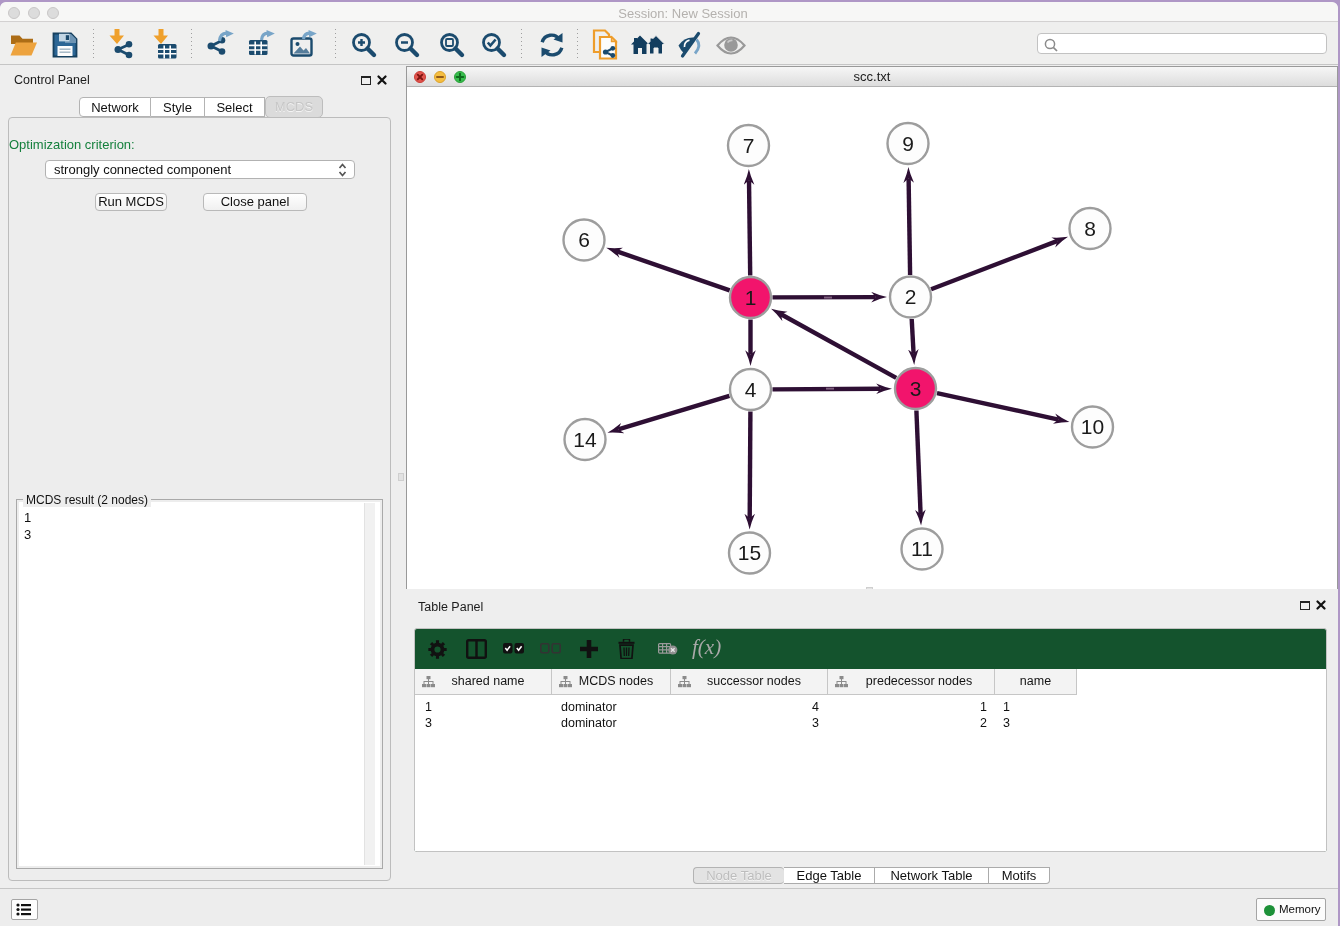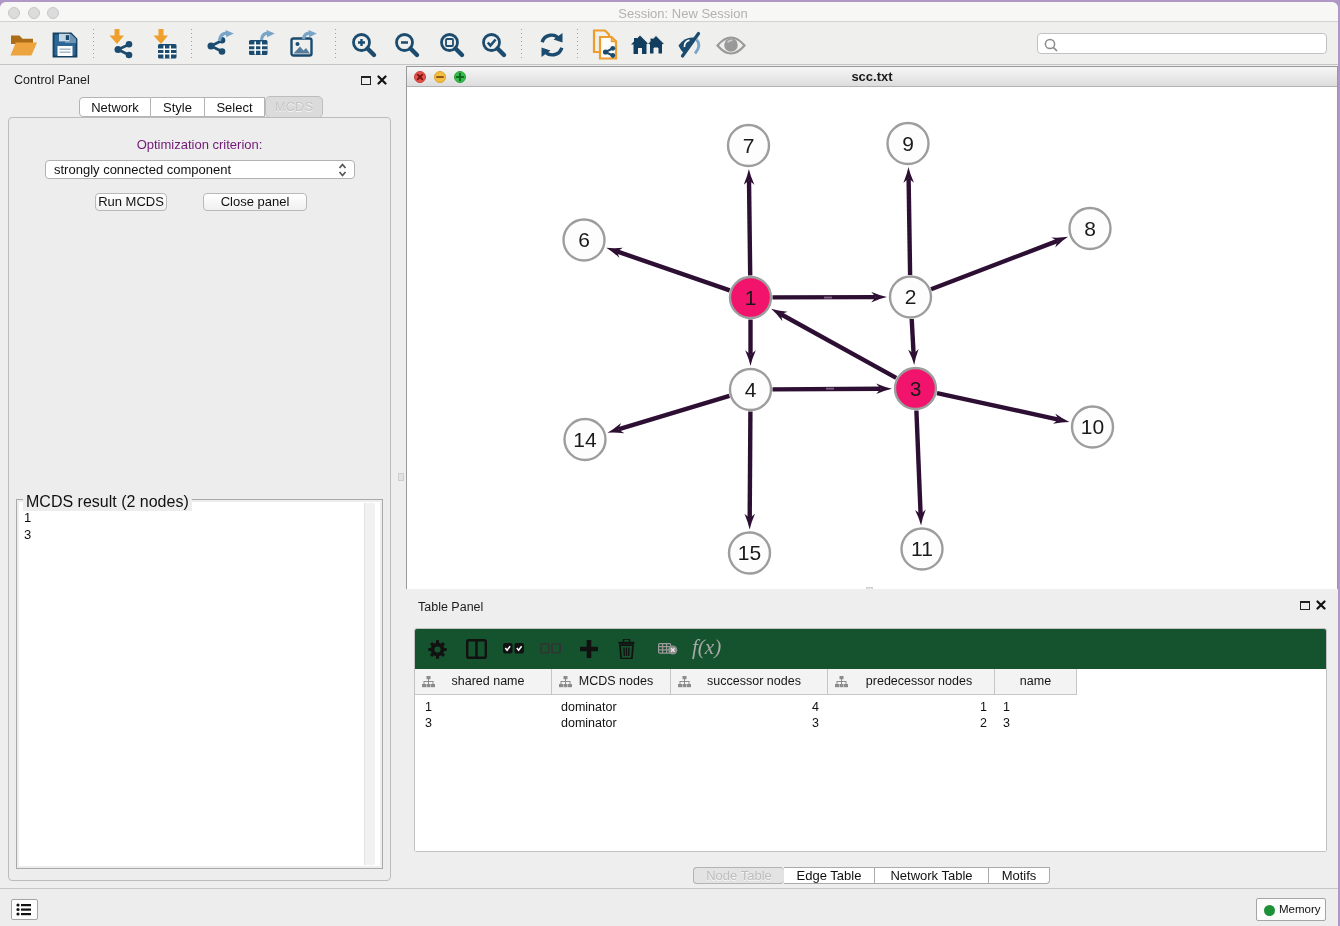--- a/index.html
+++ b/index.html
@@ -17,33 +17,33 @@
 #cpanel{position:absolute;left:0;top:64px;width:392px;height:822px;background:#eeeeee}
 #cpanel .phead{position:absolute;left:14px;top:7px;font-size:12.5px;color:#1c1c1c}
 .fbtn{position:absolute;width:10px;height:9px;border:1.5px solid #222;border-top:2.5px solid #222}
 .xbtn{position:absolute;width:11px;height:11px}
 .xbtn svg{display:block}
 .tabrow{position:absolute;display:flex}
 .tab{height:20px;background:#fff;border:1px solid #b3b3b3;border-left:none;font-size:13px;color:#111;text-align:center;line-height:19px}
 .tab.first{border-left:1px solid #b3b3b3;border-radius:4px 0 0 4px}
 .tab.sel{background:#dbdbdb;color:#c6c6c6;text-shadow:0 1px 0 #f4f4f4;border-radius:5px;height:22px;margin-top:-1px;border:1px solid #bdbdbd}
 #cbox{position:absolute;left:8px;top:51px;width:383px;height:764px;border:1px solid #bcbcbc;border-radius:4px;background:#ededed}
-#optlabel{position:absolute;left:0;top:19px;width:100%;text-align:center;font-size:13px;color:#701a75}
+#optlabel{position:absolute;left:0;top:19px;width:100%;text-align:left;font-size:13px;color:#15803d}
 #combo{position:absolute;left:36px;top:42px;width:310px;height:19px;background:#fff;border:1px solid #b2b2b2;border-radius:4px;font-size:13px;color:#111;line-height:17px;padding-left:8px}
 .btn{position:absolute;top:75px;height:18px;background:linear-gradient(#ffffff,#f0f0f0);border:1px solid #b9b9b9;border-radius:4px;font-size:13px;color:#111;text-align:center;line-height:16px}
 #fset{position:absolute;left:7px;top:375px;width:367px;height:376px}
 #fset .fsb{position:absolute;left:0;top:6px;width:100%;height:370px;border:1px solid #a9a9a9}
-#fset .leg{position:absolute;left:7px;top:0;background:#ededed;padding:0 3px;font-size:16px;color:#111}
+#fset .leg{position:absolute;left:7px;top:0;background:#ededed;padding:0 3px;font-size:12px;color:#111}
 #fset .inner{position:absolute;left:3px;top:9px;width:361px;height:364px;background:#fff;padding-top:7px}
 #fset .sbar{position:absolute;right:8px;top:10px;width:11px;height:362px;background:#f1f1f1;border-left:1px solid #e2e2e2}
 #fset .itm{font-size:13px;color:#111;line-height:17px;padding-left:5px}
 
 #frame{position:absolute;left:406px;top:64px;width:932px;height:524px;border:1px solid #999;background:#fff;overflow:hidden}
 #ftitle{position:absolute;left:0;top:0;width:100%;height:20px;background:linear-gradient(#f6f6f6,#dddddd);border-bottom:1px solid #b3b3b3}
-#ftitle .t{position:absolute;top:2px;left:0;width:100%;text-align:center;font-size:13px;font-weight:700;color:#1a1a1a}
+#ftitle .t{position:absolute;top:2px;left:0;width:100%;text-align:center;font-size:13px;font-weight:400;color:#1a1a1a}
 .mac{position:absolute;top:3.5px;width:12px;height:12px;border-radius:50%}
 .mac svg{position:absolute;left:0;top:0;display:block}
 #canvas{position:absolute;left:0;top:21px;width:930px;height:500px;background:#fff;overflow:hidden}
 
 #tpanel{position:absolute;left:406px;top:587px;width:932px;height:299px;background:#eeeeee}
 #tpanel .phead{position:absolute;left:12px;top:11px;font-size:12.5px;color:#1c1c1c}
 #tcard{position:absolute;left:8px;top:39px;width:913px;height:224px;border:1px solid #c2c2c2;border-radius:3px;background:#14532d}
 #ttool{position:absolute;left:0;top:0;width:100%;height:40px}
 #ttable{position:absolute;left:0;top:40px;width:911px;height:182px;background:#fff}
 #thead{position:absolute;left:0;top:0;height:26px;background:#f3f3f3;border-bottom:1px solid #c6c6c6;display:flex}

